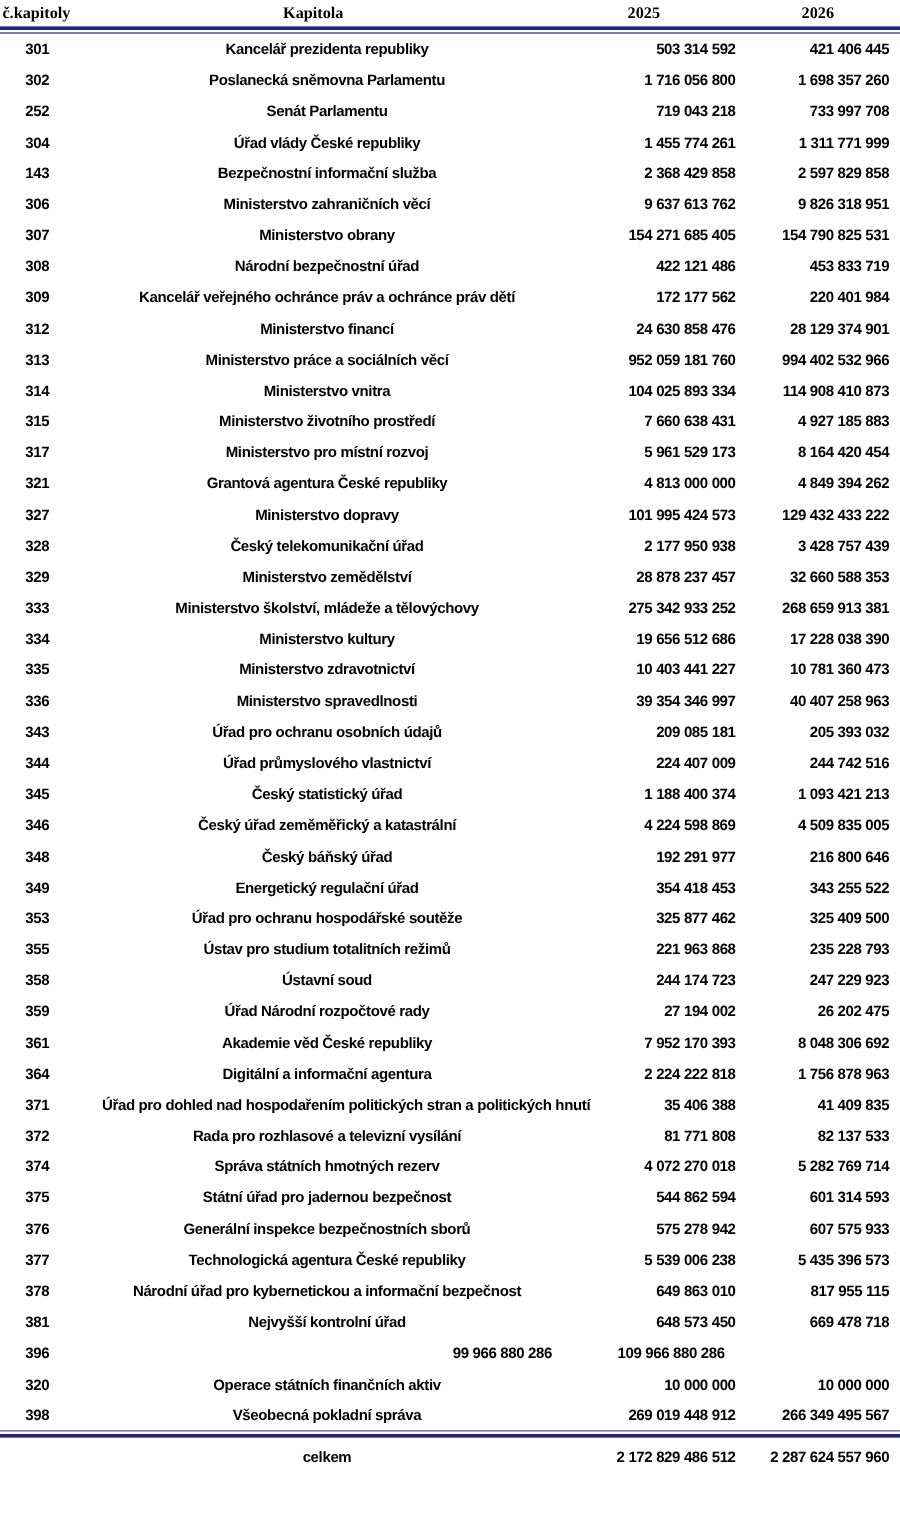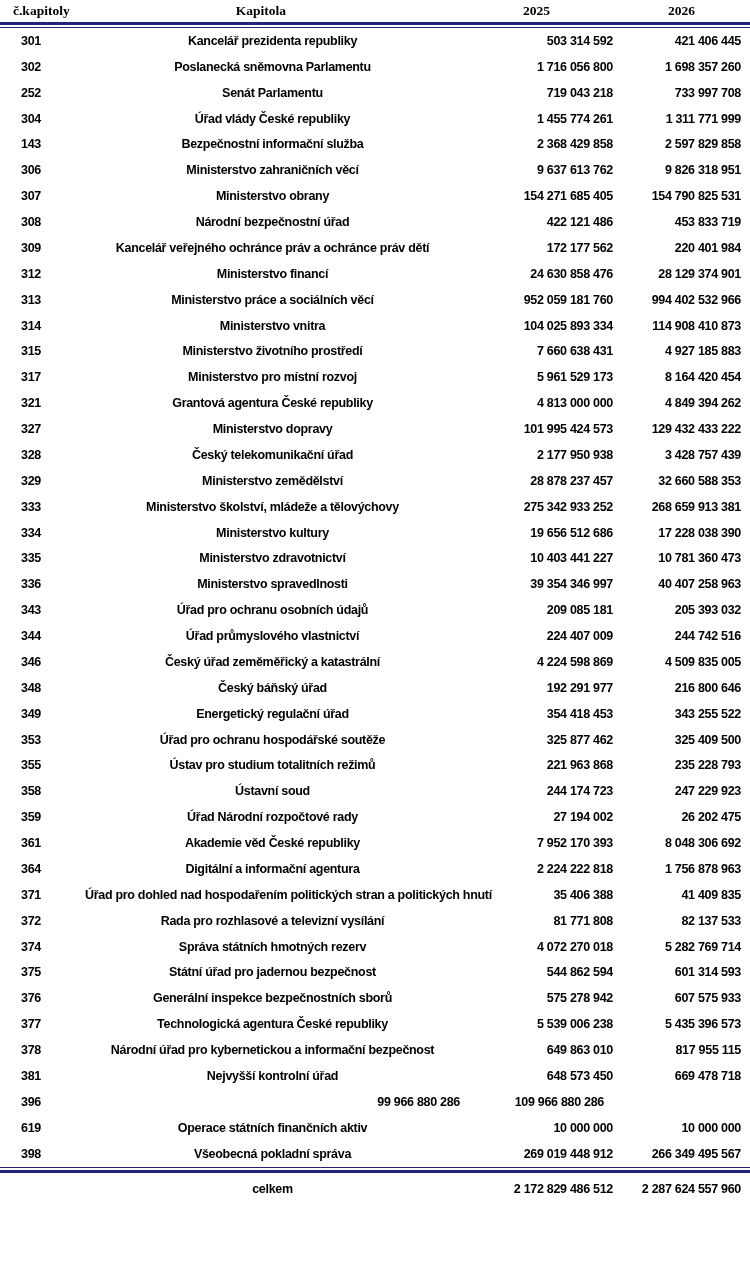--- a/index.html
+++ b/index.html
@@ -1,20 +1,20 @@
 <!DOCTYPE html>
 <html><head>
 <meta charset="utf-8">
 <style>
   html,body{margin:0;padding:0;background:#ffffff;}
   body{width:750px;font-family:"Liberation Sans","DejaVu Sans",sans-serif;color:#000;}
   .table{width:750px;}
   .row{display:grid;grid-template-columns:62px 398px 153px 137px;align-items:center;height:25.89px;}
   .row.header{height:22px;font-family:"Liberation Serif","DejaVu Serif",serif;font-weight:bold;font-size:13.5px;}
-  .header .h-num{text-align:left;padding-left:13px;}
+  .header .h-num{text-align:left;padding-left:2px;}
   .header .h-name{text-align:center;}
   .header .h-year{text-align:center;}
   .cell{font-size:12.5px;font-weight:700;letter-spacing:-0.3px;white-space:nowrap;overflow:visible;}
   .cell.num{text-align:center;}
   .cell.name{padding-left:23px;text-align:center;}
   .cell.val{text-align:right;}
   .cell.val.v26{padding-right:9px;}
   .rule{width:750px;}
   .rule .thick{height:3px;}
   .rule .thin{height:1px;}
@@ -178,20 +178,26 @@
         <div class="cell val">209 085 181</div>
         <div class="cell val v26">205 393 032</div>
       </div>
       <div class="row">
         <div class="cell num">344</div>
         <div class="cell name">Úřad průmyslového vlastnictví</div>
         <div class="cell val">224 407 009</div>
         <div class="cell val v26">244 742 516</div>
       </div>
       <div class="row">
+        <div class="cell num">345</div>
+        <div class="cell name">Český statistický úřad</div>
+        <div class="cell val">1 188 400 374</div>
+        <div class="cell val v26">1 093 421 213</div>
+      </div>
+      <div class="row">
         <div class="cell num">346</div>
         <div class="cell name">Český úřad zeměměřický a katastrální</div>
         <div class="cell val">4 224 598 869</div>
         <div class="cell val v26">4 509 835 005</div>
       </div>
       <div class="row">
         <div class="cell num">348</div>
         <div class="cell name">Český báňský úřad</div>
         <div class="cell val">192 291 977</div>
         <div class="cell val v26">216 800 646</div>
@@ -285,21 +291,21 @@
         <div class="cell name">Nejvyšší kontrolní úřad</div>
         <div class="cell val">648 573 450</div>
         <div class="cell val v26">669 478 718</div>
       </div>
       <div class="row">
         <div class="cell num">396</div>
         <div class="cell val">99 966 880 286</div>
         <div class="cell val v26">109 966 880 286</div>
       </div>
       <div class="row">
-        <div class="cell num">619</div>
+        <div class="cell num">320</div>
         <div class="cell name">Operace státních finančních aktiv</div>
         <div class="cell val">10 000 000</div>
         <div class="cell val v26">10 000 000</div>
       </div>
       <div class="row">
         <div class="cell num">398</div>
         <div class="cell name">Všeobecná pokladní správa</div>
         <div class="cell val">269 019 448 912</div>
         <div class="cell val v26">266 349 495 567</div>
       </div>

